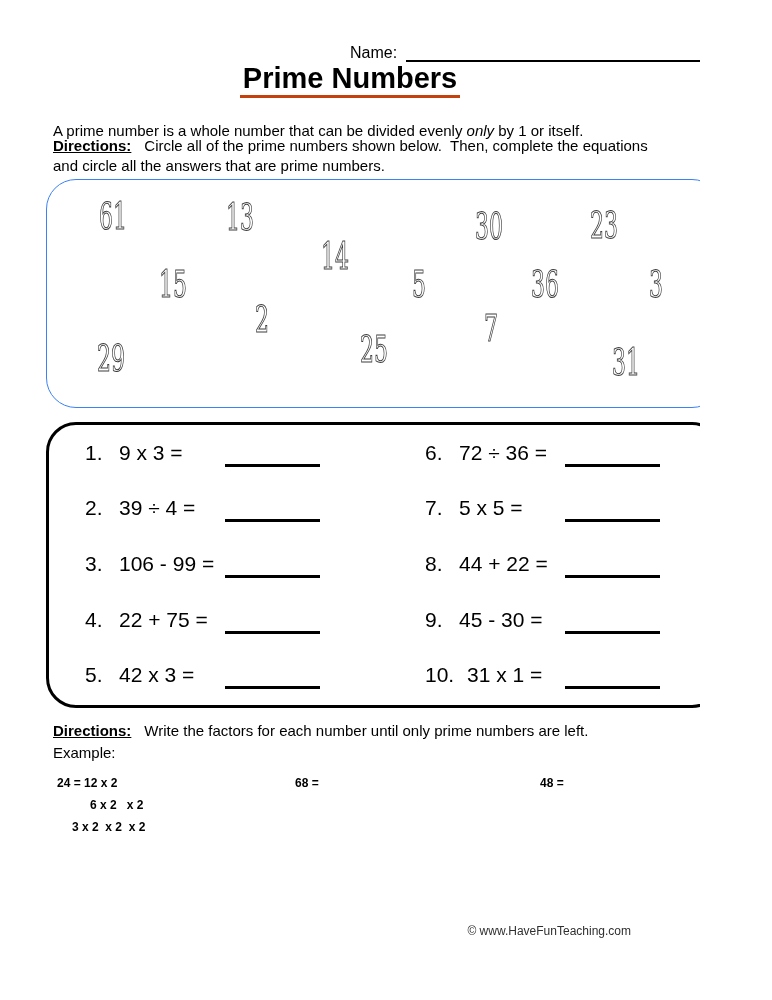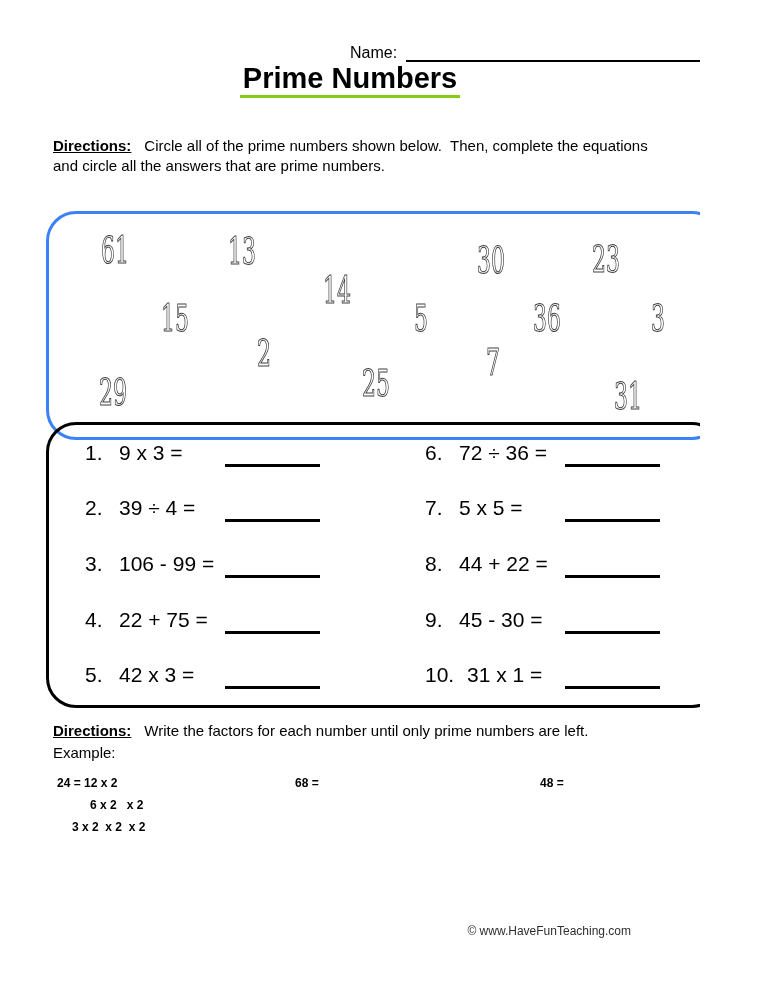--- a/index.html
+++ b/index.html
@@ -6,34 +6,34 @@
   .page{
     position:relative; width:700px; height:1000px; background:#ffffff;
     font-family:"Liberation Sans", sans-serif; color:#000; overflow:hidden;
   }
 
   
   .name-row{position:absolute; left:350px; top:44px; display:flex; align-items:flex-end; font-size:16px;}
   .name-line{display:inline-block; width:306px; height:16px; border-bottom:2px solid #000; margin-left:9px;}
   .title-wrap{position:absolute; top:62px; left:0; width:100%; text-align:center;}
   .title-text{display:inline-block; font-size:29px; font-weight:bold; line-height:1.15;
-              border-bottom:3px solid #84cc16; padding:0 3px 0 3px;}
+              border-bottom:3px solid #c2410c; padding:0 3px 0 3px;}
 
   .intro{position:absolute; left:53px; top:106px; width:690px; font-size:15px; line-height:20px;}
   .em-italic{font-style:italic;}
 
   .directions{position:absolute; left:53px; font-size:15px; line-height:20px;}
   .dir-1{top:136px;}
   .dir-2{top:720px; line-height:22px;}
   .dir-label{font-weight:bold; text-decoration:underline;}
   .dir-inline{white-space:pre; margin-left:13px;}
 
   
   .numbers-box{position:absolute; left:46px; top:179px; width:676px; height:229px;
-               border:3px solid #3b82f6; border-radius:30px; box-sizing:border-box;margin-top:32px;}
+               border:1px solid #3b82f6; border-radius:30px; box-sizing:border-box;}
   .scatter-num{
     position:absolute; font-family:"DejaVu Serif", serif; font-size:38px; line-height:1;
     color:#ffffff; -webkit-text-stroke:1.1px #3f3f3f; text-stroke:1.1px #3f3f3f;
     transform:translate(-50%,-50%) scaleX(0.58); cursor:pointer; white-space:nowrap;
   }
 
   
   .equations-box{position:absolute; left:46px; top:422px; width:676px; height:286px;
                border:3px solid #000; border-radius:30px; box-sizing:border-box;
                display:grid; grid-template-rows:repeat(5,55.6px); grid-template-columns:340px 1fr;
@@ -58,20 +58,21 @@
 
   <div class="name-row">
     <span>Name:</span>
     <span class="name-line"></span>
   </div>
 
   <div class="title-wrap">
     <span class="title-text">Prime Numbers</span>
   </div>
 
+  <p class="intro"><span>A prime number is a whole number that can be divided evenly </span><span class="em-italic">only</span><span> by 1 or itself.</span></p>
 
   <div class="directions dir-1">
     <span class="dir-label">Directions:</span><span class="dir-inline">Circle all of the prime numbers shown below.  Then, complete the equations</span>
     <div>and circle all the answers that are prime numbers.</div>
   </div>
 
   <div class="numbers-box" id="numbers-box">
       <span class="scatter-num" style="left: 66px; top: 36px;">61</span>
       <span class="scatter-num" style="left: 193px; top: 37px;">13</span>
       <span class="scatter-num" style="left: 442px; top: 46px;">30</span>

